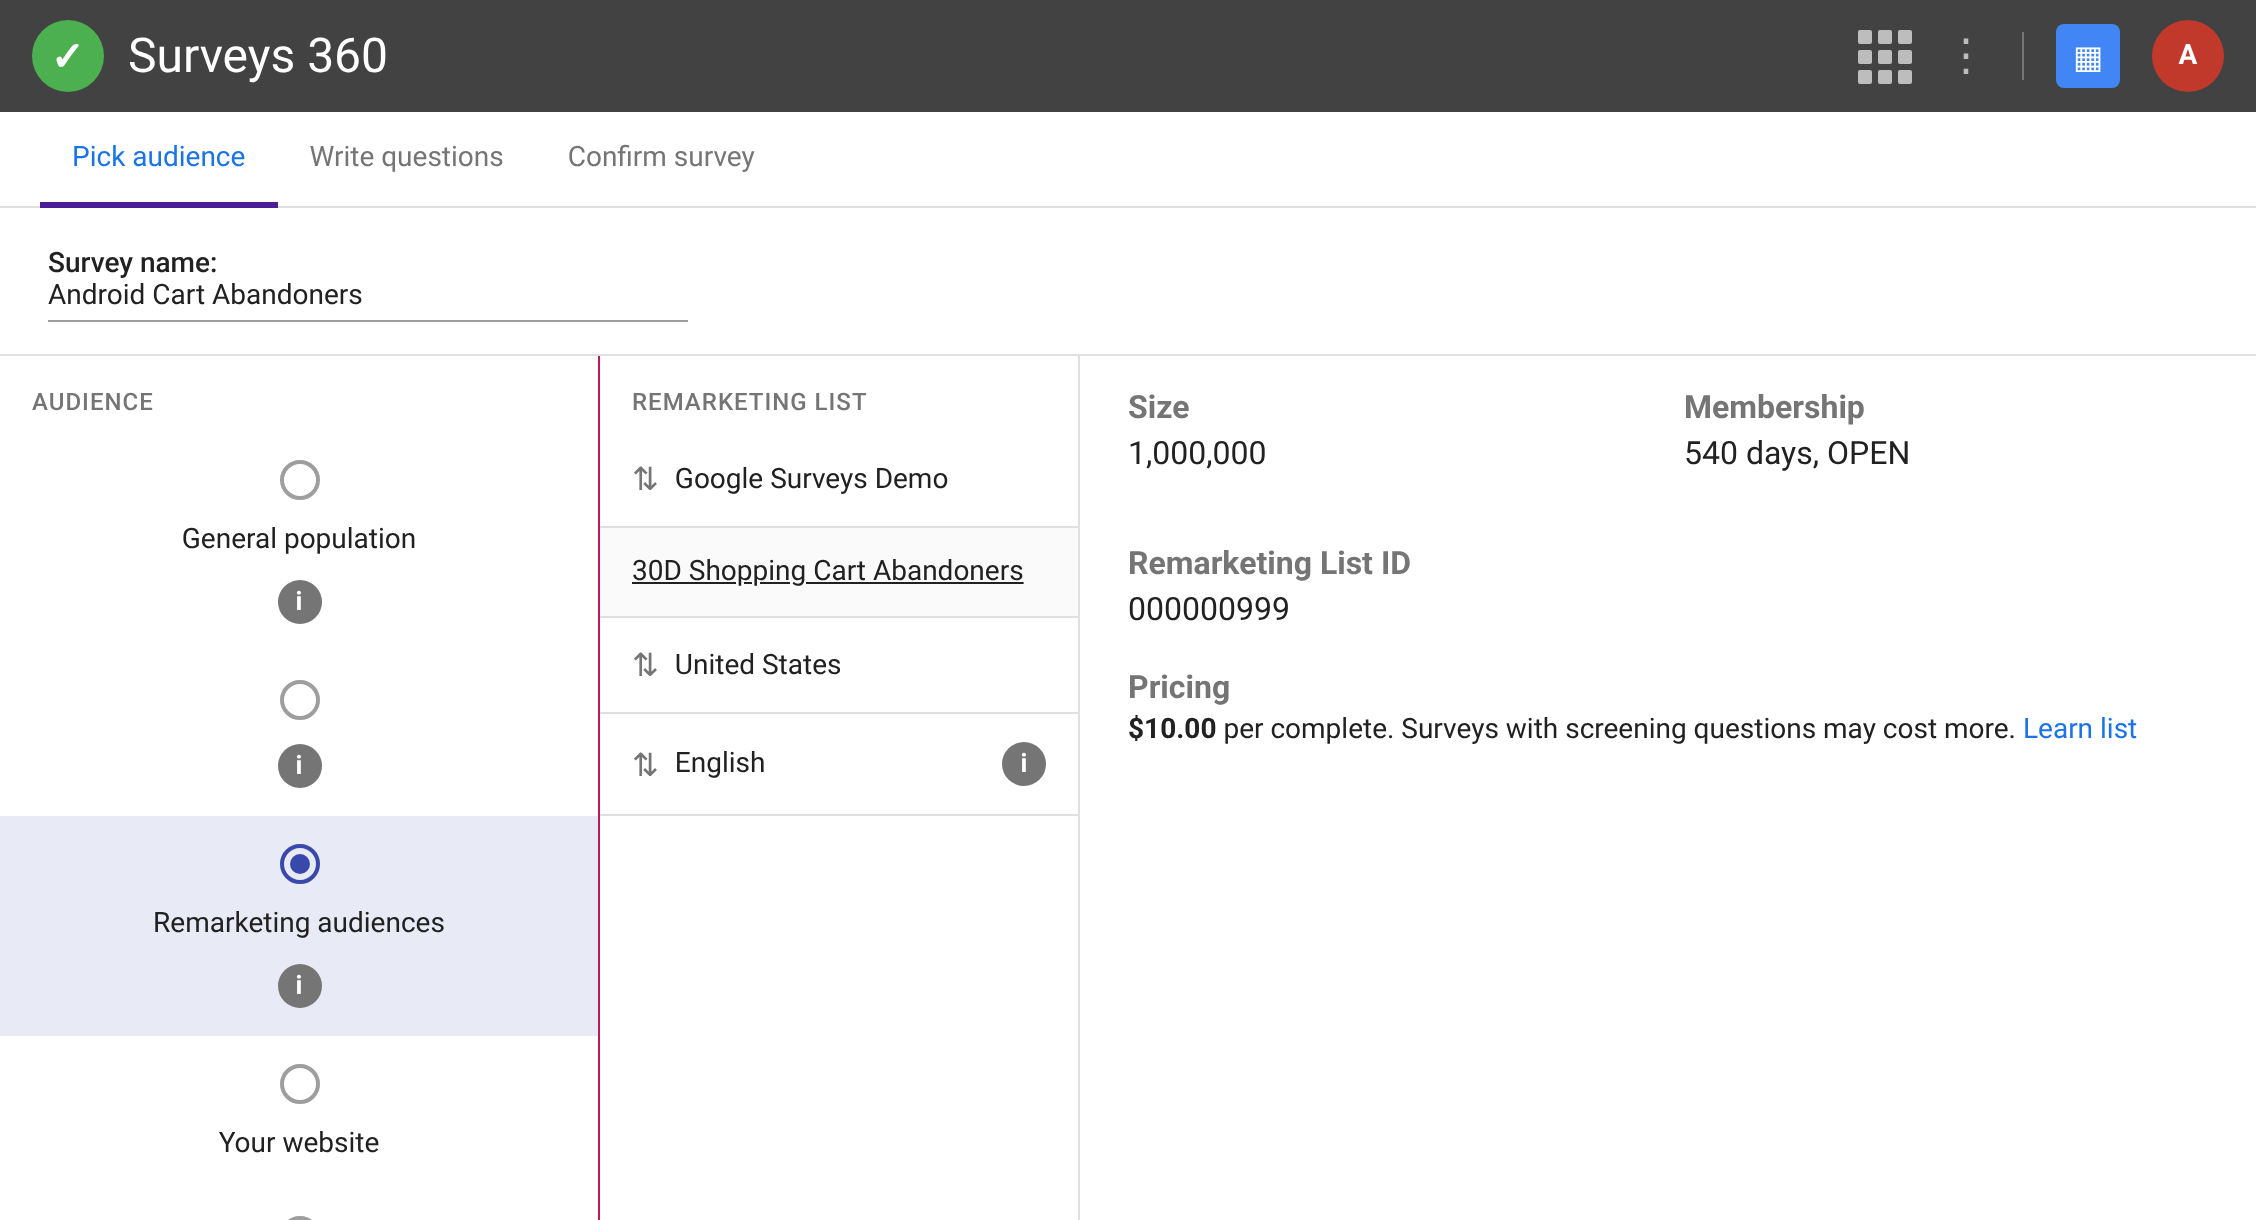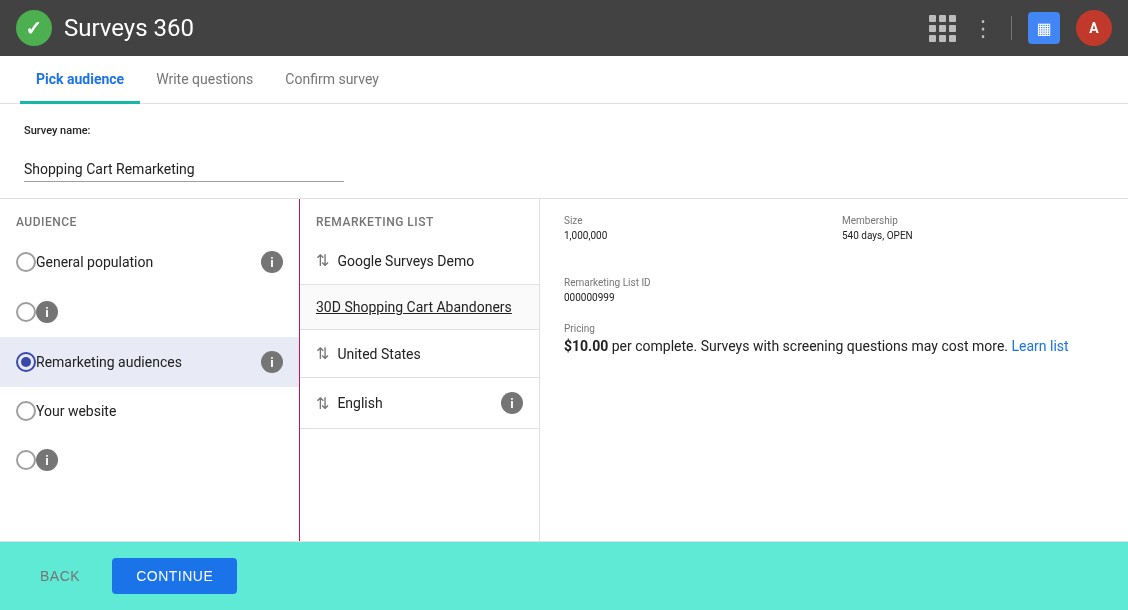--- a/index.html
+++ b/index.html
@@ -47,31 +47,31 @@
       padding: 14px 16px;
       font-size: 14px;
       color: #757575;
       cursor: pointer;
       border-bottom: 3px solid transparent;
       margin-bottom: -1px;
       text-decoration: none;
     }
     .tab.active {
       color: #1a73e8;
-      border-bottom: 3px solid #14b8a6;
-      font-weight: 700;
+      border-bottom: 3px solid #4c1d95;
+      font-weight: 400;
     }
 
     
     .survey-name-section {
       background: white;
       padding: 20px 24px 16px;
       border-bottom: 1px solid #e0e0e0;
     }
-    .survey-name-label { font-size: 11px; font-weight: 500; margin-bottom: 24px; }
+    .survey-name-label { font-size: 14px; font-weight: 500; margin-bottom: 0; }
     .survey-name-value {
       font-size: 14px;
       color: #212121;
       border-bottom: 1px solid #9e9e9e;
       padding-bottom: 4px;
       width: 320px;
     }
 
     
     .audience-panel {
@@ -85,20 +85,22 @@
       font-weight: 500;
       color: #757575;
       text-transform: uppercase;
       letter-spacing: 0.5px;
     }
     .audience-item {
       display: flex;
       align-items: center;
       padding: 14px 16px;
       cursor: pointer;
+      gap: 12px;
+      flex-direction: column;
     }
     .audience-item.selected {
       background: #e8eaf6;
     }
     .radio-outer {
       width: 20px; height: 20px; border-radius: 50%;
       border: 2px solid #9e9e9e;
       display: flex; align-items: center; justify-content: center;
       flex-shrink: 0;
     }
@@ -141,22 +143,22 @@
       text-decoration: underline;
     }
     .spin-arrows { color: #757575; font-size: 16px; }
 
     
     .details-panel {
       flex: 1;
       padding: 16px 24px;
     }
     .detail-row { margin-bottom: 20px; }
-    .detail-label { font-size: 10px; color: #757575; margin-bottom: 4px; font-weight: 400; }
-    .detail-value { font-size: 10px; color: #212121; }
+    .detail-label { font-size: 16px; color: #757575; margin-bottom: 4px; font-weight: 700; }
+    .detail-value { font-size: 16px; color: #212121; }
     .pricing-text { font-size: 14px; color: #212121; }
     .pricing-text strong { font-weight: 700; }
     .learn-more { color: #1a73e8; text-decoration: none; cursor: pointer; }
     .details-grid { display: grid; grid-template-columns: 1fr 1fr; gap: 16px; margin-bottom: 16px; }
 
     
     .footer-buttons {
       background: #5eead4;
       border-top: 1px solid #e0e0e0;
       padding: 16px 24px;
@@ -235,21 +237,21 @@
 <div class="tabs-bar">
   <div class="tab active">Pick audience</div>
   <div class="tab">Write questions</div>
   <div class="tab">Confirm survey</div>
 </div>
 
 <div class="content-wrapper">
 
   <div class="survey-name-section">
     <div class="survey-name-label">Survey name:</div>
-    <div class="survey-name-value">Shopping Cart Remarketing</div>
+    <div class="survey-name-value">Android Cart Abandoners</div>
   </div>
 
   <div class="panels-wrapper">
 
     <div class="audience-panel">
       <div class="panel-header">Audience</div>
 
       <div class="audience-item">
         <div class="radio-outer"></div>
         <span class="audience-label">General population</span>

